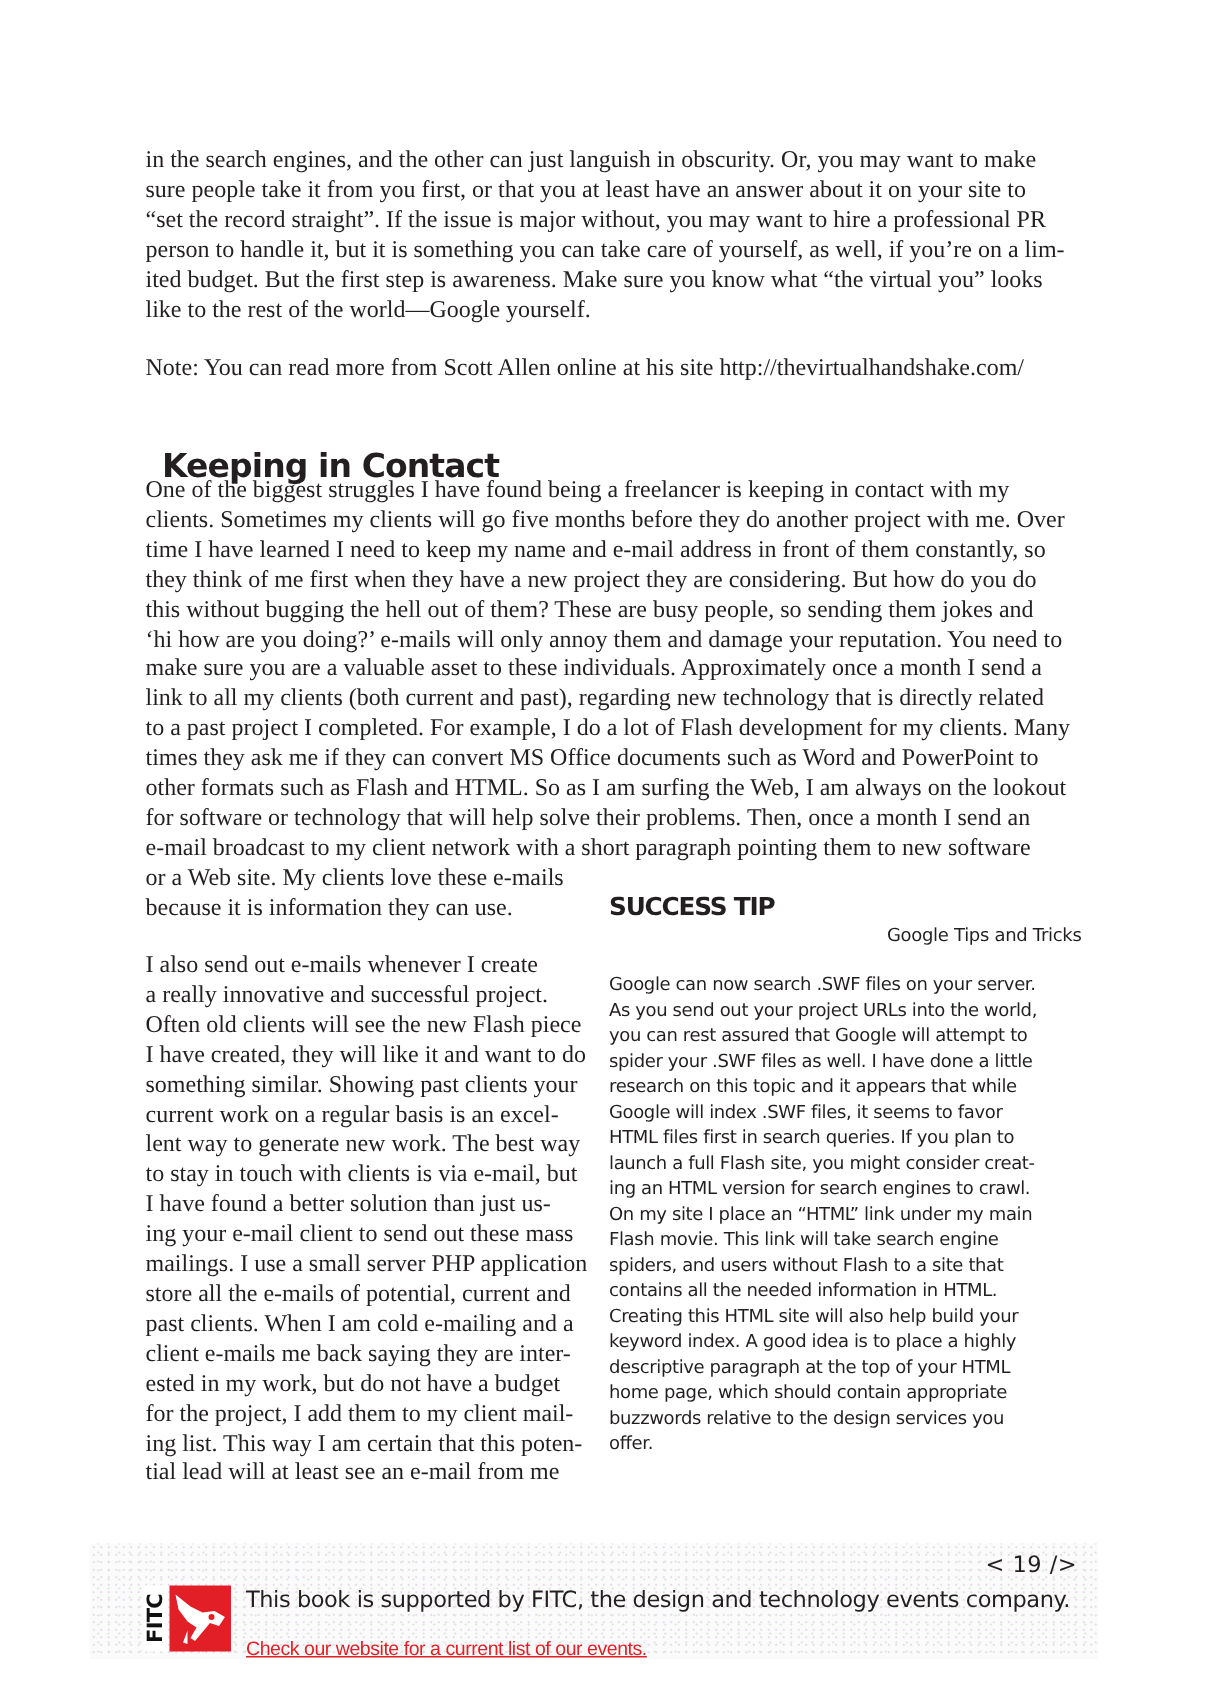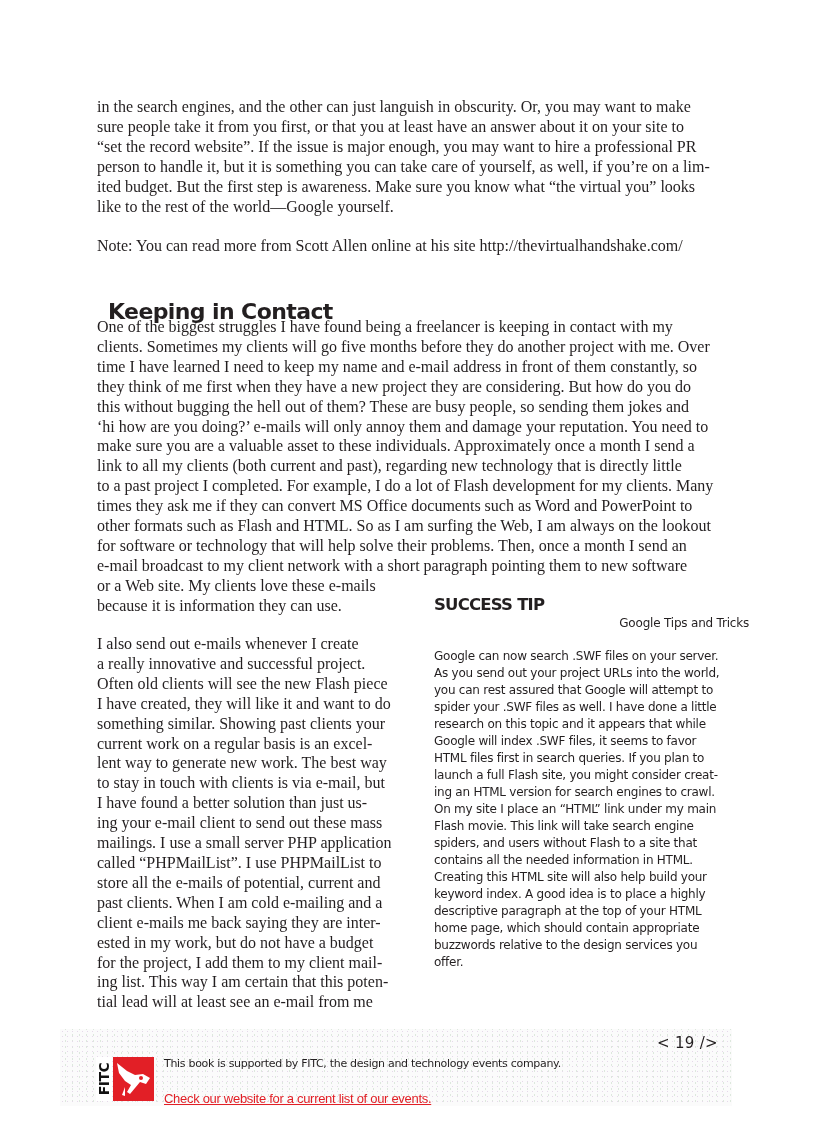--- a/index.html
+++ b/index.html
@@ -5,66 +5,66 @@
   html, body { margin:0; padding:0; background:#ffffff; }
   body { width:816px; height:1123px; position:relative; overflow:hidden; color:#231f20; }
   .serif { font-family: "Liberation Serif", "DejaVu Serif", serif; font-size:16px; line-height:19.9px; }
   .block { position:absolute; left:97px; width:625px; }
   .line { display:block; white-space:nowrap; }
   #intro { top:97px; }
   #note { top:236px; }
   #heading { position:absolute; left:96px; top:287px; font-family:"DejaVu Sans","Liberation Sans",sans-serif; font-weight:bold; font-size:22px; letter-spacing:-0.6px; margin:12px; color:#231f20; }
   #section-body { top:317px; }
   #left-col { position:absolute; left:97px; top:634px; width:300px; }
-  #sidebar { position:absolute; left:434px; top:595px; width:315px; }
+  #sidebar { position:absolute; left:406px; top:595px; width:315px; }
   #tip-title { font-family:"DejaVu Sans","Liberation Sans",sans-serif; font-weight:bold; font-size:16.5px; letter-spacing:-0.8px; margin:0; line-height:20px; color:#231f20; }
   #tip-subtitle { font-family:"DejaVu Sans","Liberation Sans",sans-serif; font-size:12px; line-height:17px; margin:0 0 16px 0; color:#231f20; letter-spacing:-0.2px;text-align:right; }
   #tip-body { font-family:"DejaVu Sans","Liberation Sans",sans-serif; font-size:12px; line-height:17px; letter-spacing:-0.25px; margin:0; color:#231f20; }
   #footer {
     position:absolute; left:60px; top:1029px; width:672px; height:77px;
     background-color:#fbfbfb;
     background-image: radial-gradient(circle, #e6d8ea 0.6px, transparent 0.9px), radial-gradient(circle, #dde8dd 0.6px, transparent 0.9px);
     background-size: 5px 5px, 7px 6px;
     background-position: 0 0, 2px 3px;
   }
   #page-number { position:absolute; right:14px; top:5px; font-family:"DejaVu Sans","Liberation Sans",sans-serif; font-size:15px; color:#231f20; letter-spacing:0.3px; }
   #fitc-logo { position:absolute; left:36px; top:28px; width:58px; height:44px; }
   #fitc-wordmark { position:absolute; left:0; top:0; width:16px; height:44px; background:#fff; }
   #fitc-wordmark span { position:absolute; left:-14px; top:14px; transform:rotate(-90deg); font-family:"DejaVu Sans","Liberation Sans",sans-serif; font-weight:bold; font-size:14px; letter-spacing:-0.5px; color:#111; width:44px; text-align:center; }
   #fitc-red { position:absolute; left:17px; top:0; width:41px; height:44px; background:#e21f26; }
-  #support-text { position:absolute; left:104px; top:28px; font-family:"DejaVu Sans","Liberation Sans",sans-serif; font-size:11px; color:#231f20; letter-spacing:-0.3px; white-space:nowrap; }
+  #support-text { position:absolute; left:104px; top:28px; font-family:"DejaVu Sans","Liberation Sans",sans-serif; font-size:15px; color:#231f20; letter-spacing:-0.3px; white-space:nowrap; }
   #events-link { position:absolute; left:104px; top:62px; font-family:Liberation Sans, sans-serif; font-size:13px; color:#e21f26; text-decoration:underline; letter-spacing:-0.3px; white-space:nowrap; }
 </style>
 </head>
 <body>
 
 <div id="intro" class="block serif">
   <span class="line">in the search engines, and the other can just languish in obscurity. Or, you may want to make</span>
   <span class="line">sure people take it from you first, or that you at least have an answer about it on your site to</span>
-  <span class="line">“set the record website”. If the issue is major enough, you may want to hire a professional PR</span>
+  <span class="line">“set the record straight”. If the issue is major without, you may want to hire a professional PR</span>
   <span class="line">person to handle it, but it is something you can take care of yourself, as well, if you’re on a lim-</span>
   <span class="line">ited budget. But the first step is awareness. Make sure you know what “the virtual you” looks</span>
   <span class="line">like to the rest of the world—Google yourself.</span>
 </div>
 
 <div id="note" class="block serif">
   <span class="line">Note: You can read more from Scott Allen online at his site http://thevirtualhandshake.com/</span>
 </div>
 
 <h2 id="heading">Keeping in Contact</h2>
 
 <div id="section-body" class="block serif">
   <span class="line">One of the biggest struggles I have found being a freelancer is keeping in contact with my</span>
   <span class="line">clients. Sometimes my clients will go five months before they do another project with me. Over</span>
   <span class="line">time I have learned I need to keep my name and e-mail address in front of them constantly, so</span>
   <span class="line">they think of me first when they have a new project they are considering. But how do you do</span>
   <span class="line">this without bugging the hell out of them? These are busy people, so sending them jokes and</span>
   <span class="line">‘hi how are you doing?’ e-mails will only annoy them and damage your reputation. You need to</span>
   <span class="line">make sure you are a valuable asset to these individuals. Approximately once a month I send a</span>
-  <span class="line">link to all my clients (both current and past), regarding new technology that is directly little</span>
+  <span class="line">link to all my clients (both current and past), regarding new technology that is directly related</span>
   <span class="line">to a past project I completed. For example, I do a lot of Flash development for my clients. Many</span>
   <span class="line">times they ask me if they can convert MS Office documents such as Word and PowerPoint to</span>
   <span class="line">other formats such as Flash and HTML. So as I am surfing the Web, I am always on the lookout</span>
   <span class="line">for software or technology that will help solve their problems. Then, once a month I send an</span>
   <span class="line">e-mail broadcast to my client network with a short paragraph pointing them to new software</span>
   <span class="line">or a Web site. My clients love these e-mails</span>
   <span class="line">because it is information they can use.</span>
 </div>
 
 <div id="left-col" class="serif">
@@ -72,21 +72,20 @@
   <span class="line">a really innovative and successful project.</span>
   <span class="line">Often old clients will see the new Flash piece</span>
   <span class="line">I have created, they will like it and want to do</span>
   <span class="line">something similar. Showing past clients your</span>
   <span class="line">current work on a regular basis is an excel-</span>
   <span class="line">lent way to generate new work. The best way</span>
   <span class="line">to stay in touch with clients is via e-mail, but</span>
   <span class="line">I have found a better solution than just us-</span>
   <span class="line">ing your e-mail client to send out these mass</span>
   <span class="line">mailings. I use a small server PHP application</span>
-  <span class="line">called “PHPMailList”.  I use PHPMailList to</span>
   <span class="line">store all the e-mails of potential, current and</span>
   <span class="line">past clients. When I am cold e-mailing and a</span>
   <span class="line">client e-mails me back saying they are inter-</span>
   <span class="line">ested in my work, but do not have a budget</span>
   <span class="line">for the project, I add them to my client mail-</span>
   <span class="line">ing list. This way I am certain that this poten-</span>
   <span class="line">tial lead will at least see an e-mail from me</span>
 </div>
 
 <aside id="sidebar">

